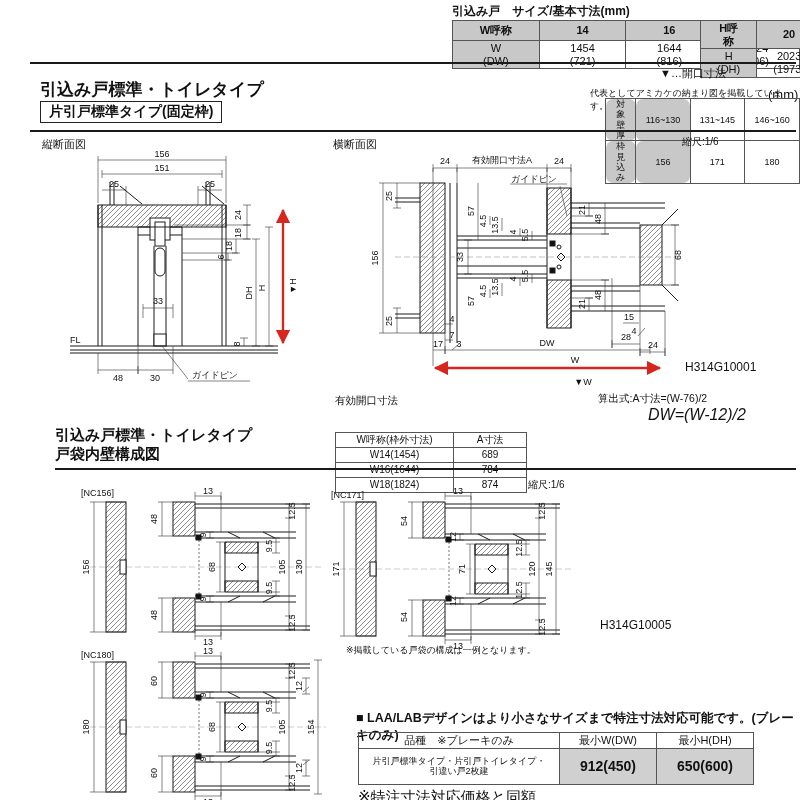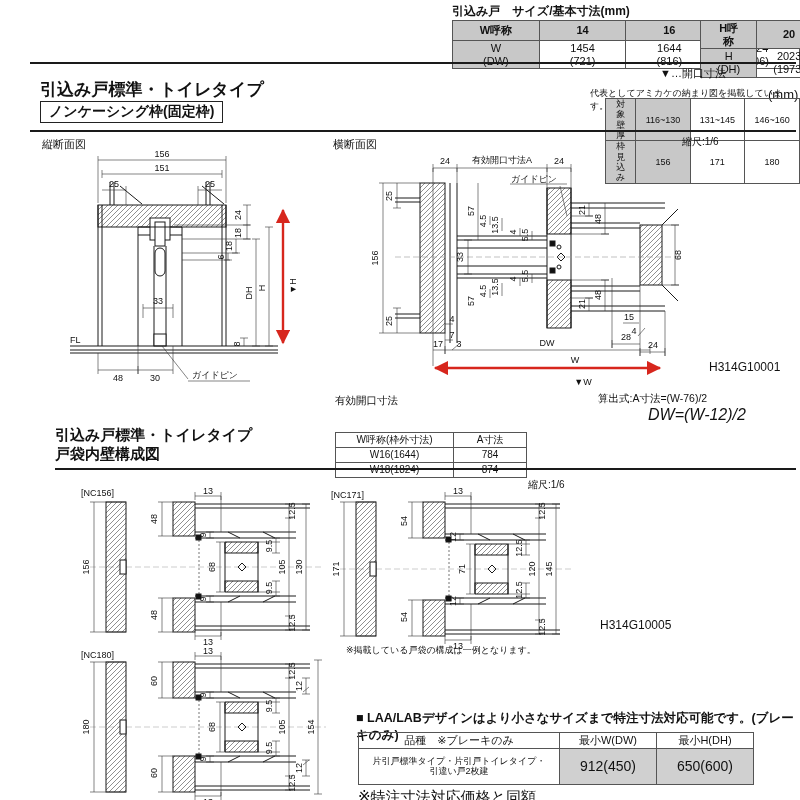--- a/index.html
+++ b/index.html
@@ -8,25 +8,25 @@
   .abs{position:absolute;}
   .rule{position:absolute;background:#1a1a1a;}
   .bold{font-weight:bold;}
   table{border-collapse:collapse;}
   td{border:1px solid #555;text-align:center;vertical-align:middle;white-space:pre-line;line-height:1.15;}
   .gray{background:#c8c8c8;}
   .size-table{border:1.5px solid #222;}
   .size-table td{font-size:11px;padding:1px 16px;}
   .size-table tr:first-child td{background:#c8c8c8;font-weight:bold;height:17px;}
   .size-table td:first-child{background:#c8c8c8;}
-  .wall-table td{font-size:9px;height:14px;padding:0 9px;}
+  .wall-table td{font-size:9px;height:14px;padding:0 9px;border-radius:7px;}
   .eff-table td{font-size:10px;height:14px;padding:0 2px;}
   .laa-table{border:1.5px solid #222;}
   .laa-table td{font-size:11px;padding:1px 3px;}
-  .laa-table .val{background:#d0d0d0;font-size:14px;font-weight:400;}
+  .laa-table .val{background:#d0d0d0;font-size:14px;font-weight:700;}
   svg{position:absolute;overflow:visible;}
   svg text{font-size:9px;fill:#111;}
   .frame-box{border:1.5px solid #222;padding:1px 8px;display:inline-block;}
 </style>
 </head>
 <body>
 
 <div id="page">
 
   <div class="abs bold" style="left:452px;top:3px;font-size:12px;">引込み戸　サイズ/基本寸法(mm)</div>
@@ -62,21 +62,21 @@
       <td>2023
 (1973)</td>
     </tr>
   </tbody>
     </table>
 
   <div class="rule" style="left:30px;top:62px;width:766px;height:2px;"></div>
 
   <div class="abs bold" style="left:40px;top:78px;font-size:17px;">引込み戸標準・トイレタイプ</div>
   <div class="abs" style="left:40px;top:101px;">
-    <span class="frame-box bold" style="font-size:14px;">ノンケーシング枠(固定枠)</span>
+    <span class="frame-box bold" style="font-size:14px;">片引戸標準タイプ(固定枠)</span>
   </div>
   <div class="abs" style="left:660px;top:66px;font-size:11px;">▼…開口寸法</div>
 
   <div class="abs" style="left:590px;top:87px;font-size:9px;">代表としてアミカケの納まり図を掲載しています。</div>
   <div class="abs" style="left:768px;top:87px;font-size:13px;">(mm)</div>
   <table class="abs wall-table" style="left:605px;top:98px;">
     <tbody>
         <tr>
       <td class="gray" style="width:54px">対象壁厚</td>
       <td class="gray" style="width:44px">116~130</td>
@@ -234,28 +234,32 @@
       <text x="291" y="192" text-anchor="middle">28</text>
       <text x="294" y="172" text-anchor="middle">15</text>
       <text x="299" y="186" text-anchor="middle" font-size="8">4</text>
       <text x="318" y="200" text-anchor="middle">24</text>
       <text x="212" y="198" text-anchor="middle" font-size="10">DW</text>
       <text x="240" y="215" text-anchor="middle" font-size="10">W</text>
       <text x="248" y="237" text-anchor="middle" font-size="10">▼W</text>
     </g>
   </svg>
 
-  <div class="abs" style="left:685px;top:360px;font-size:12px;margin-left:24px;">H314G10001</div>
+  <div class="abs" style="left:685px;top:360px;font-size:12px;">H314G10001</div>
 
   <div class="abs" style="left:335px;top:394px;font-size:10.5px;">有効開口寸法</div>
   <table class="abs eff-table" style="left:335px;top:407px;margin-top:25px;">
     <tbody>
         <tr>
       <td style="width:113px">W呼称(枠外寸法)</td>
       <td style="width:68px">A寸法</td>
+    </tr>
+    <tr>
+      <td>W14(1454)</td>
+      <td>689</td>
     </tr>
     <tr>
       <td>W16(1644)</td>
       <td>784</td>
     </tr>
     <tr>
       <td>W18(1824)</td>
       <td>874</td>
     </tr>
   </tbody>

